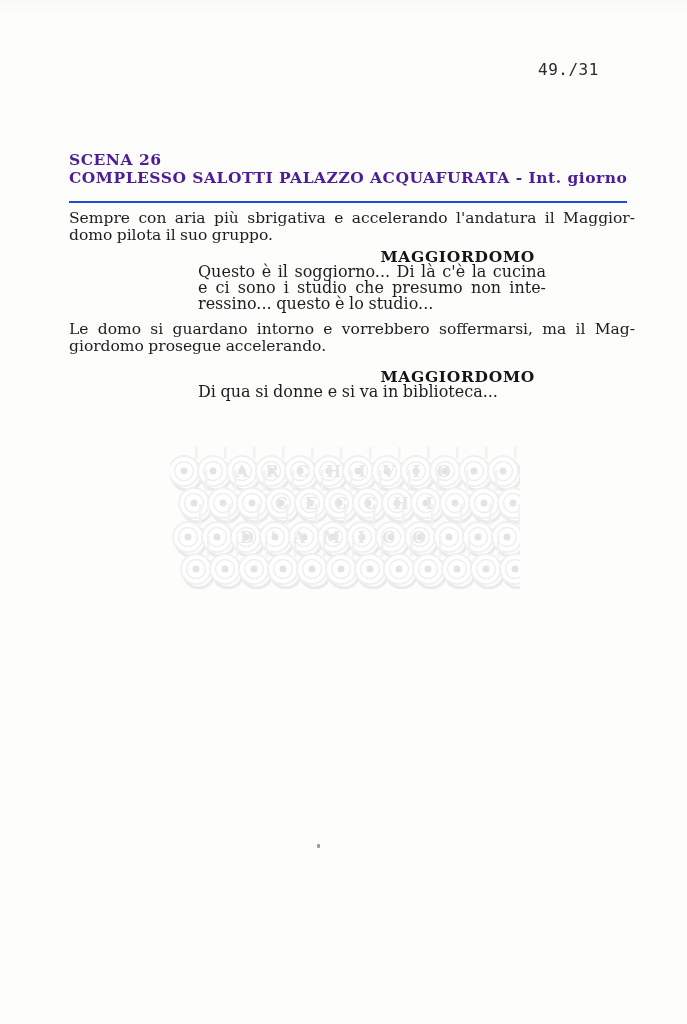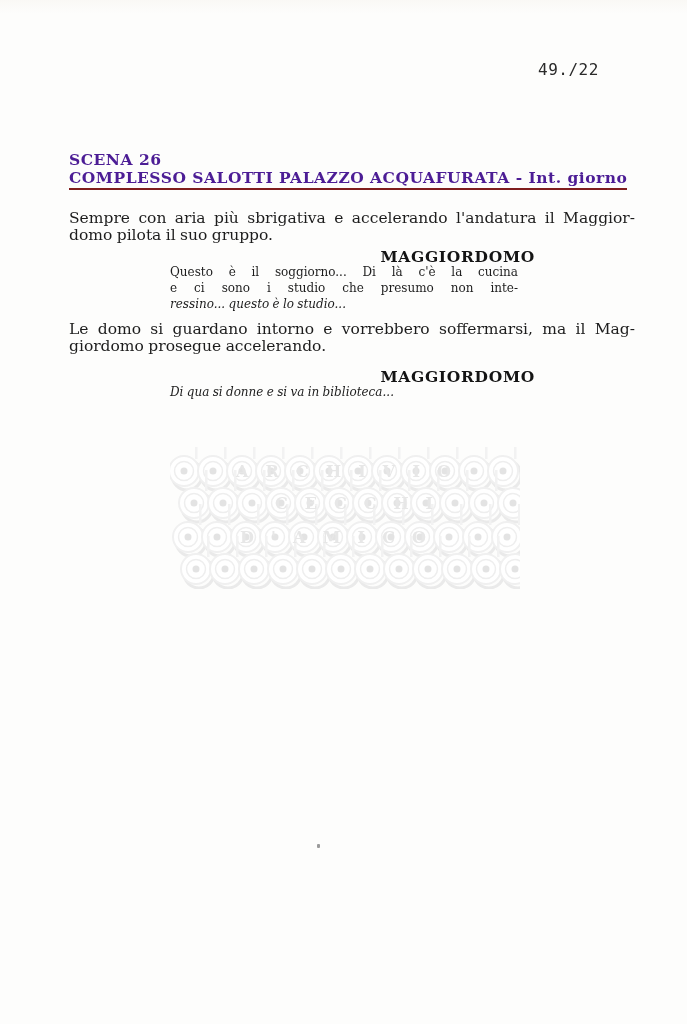--- a/index.html
+++ b/index.html
@@ -40,22 +40,22 @@
     width: 566px;
     font-weight: bold;
     font-size: 15.5px;
     line-height: 18px;
     letter-spacing: 0.5px;
     color: #4c1d95;
     white-space: nowrap;
   }
   .scene-title {
     display: inline-block;
-    border-bottom: 2px solid #7f1d1d;
-    padding-bottom: 1px;
+    border-bottom: 2px solid #1d4ed8;
+    padding-bottom: 14px;
   }
   .action {
     position: absolute;
     left: 69px;
     width: 566px;
     font-size: 15.5px;
     line-height: 16.5px;
     word-spacing: -0.5px;
   }
   .action .ln { text-align: justify; text-align-last: justify; }
@@ -66,28 +66,28 @@
     width: 350px;
     text-align: right;
     font-weight: bold;
     font-size: 15.5px;
     line-height: 16px;
     letter-spacing: 0.7px;
     color: #141414;
   }
   .dialogue {
     position: absolute;
-    left: 170px;
+    left: 198px;
     width: 348px;
-    font-size: 12px;
+    font-size: 16px;
     line-height: 16px;
     word-spacing: -0.5px;
   }
   .dialogue .ln { text-align: justify; text-align-last: justify; }
-  .dialogue .ln.last { text-align: justify; text-align-last: left; font-style: italic; }
+  .dialogue .ln.last { text-align: justify; text-align-last: left; }
   .watermark {
     position: absolute;
     left: 170px;
     top: 447px;
     width: 350px;
     height: 142px;
     pointer-events: none;
   }
   .watermark text {
     font-family: "DejaVu Serif", "Liberation Serif", serif;
@@ -106,21 +106,21 @@
     opacity: .85;
   }
 </style>
 </head>
 <body>
 
 <div class="page">
 
   <div class="scan-edge"></div>
 
-  <div class="page-number">49./22</div>
+  <div class="page-number">49./31</div>
 
   <div class="scene-heading">
     <div>SCENA 26</div>
     <div>
       <span class="scene-title">COMPLESSO SALOTTI PALAZZO ACQUAFURATA - Int. giorno</span>
     </div>
   </div>
 
   <div class="action" style="top:210px">
     <div class="ln">Sempre con aria più sbrigativa e accelerando l'andatura il Maggior-</div>

